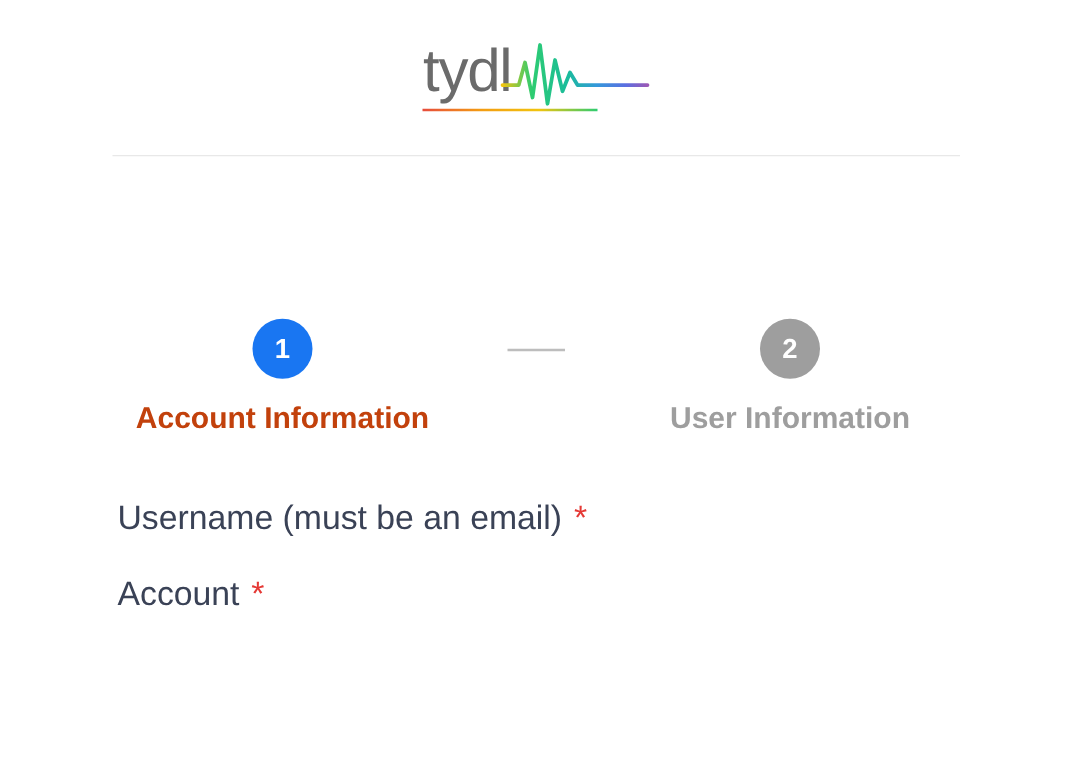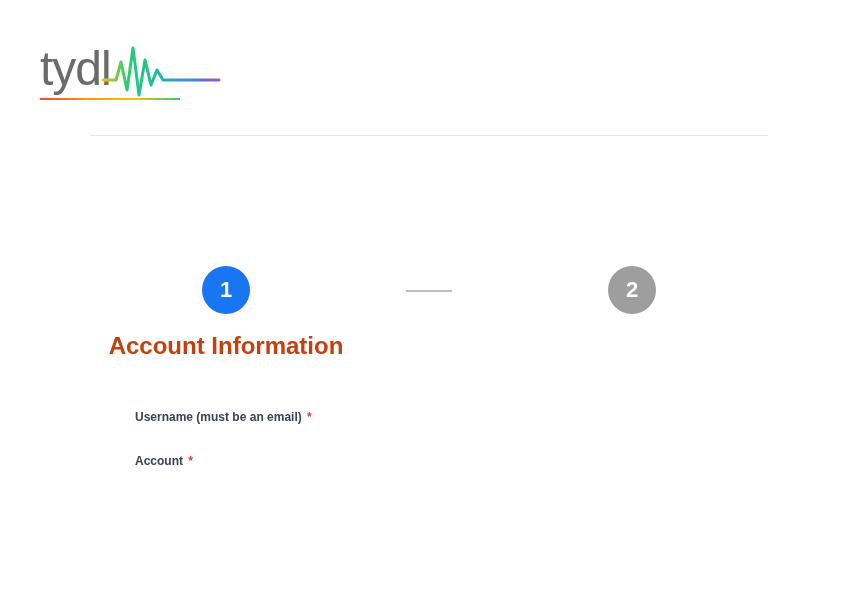--- a/index.html
+++ b/index.html
@@ -8,22 +8,22 @@
       background: #fff;
       width: 858px;
       height: 606px;
       overflow: hidden;
     }
     .container {
       width: 100%;
       padding: 0 40px;
     }
     .logo-area {
-      text-align: left;
-      padding: 40px 0 35px 0;
+      text-align: center;
+      padding: 28px 0 35px 0;
     }
     .logo {
       display: inline-block;
       position: relative;
     }
     .logo-text {
       font-size: 48px;
       font-weight: 500;
       color: #6b6b6b;
       letter-spacing: -1px;
@@ -90,25 +90,24 @@
     .form-area {
       width: 670px;
       margin: 0 auto;
       padding: 0 0 0 0;
     }
     .form-group {
       margin-bottom: 30px;
     }
     .form-label {
       display: block;
-      font-size: 12px;
+      font-size: 27px;
       color: #3a4256;
       margin-bottom: 14px;
-      font-weight: 700;
-      margin-left: 41px;
+      font-weight: 400;
     }
     .req-star {
       color: #e53935;
       margin-left: 2px;
     }
     .text-input {
       width: 100%;
       font-size: 20px;
       padding: 16px 18px;
       border: 1px solid #d6d6d6;
@@ -151,20 +150,21 @@
   <div class="divider"></div>
 
   <div class="steps">
     <div class="step step-active">
       <div class="step-circle">1</div>
       <div class="step-title">Account Information</div>
     </div>
     <div class="step-line"></div>
     <div class="step step-inactive">
       <div class="step-circle">2</div>
+      <div class="step-title">User Information</div>
     </div>
   </div>
 
   <div class="form-area">
     <div class="form-group">
       <label class="form-label">
         <span>Username (must be an email)</span>
         <span class="req-star">*</span>
       </label>
     </div>

